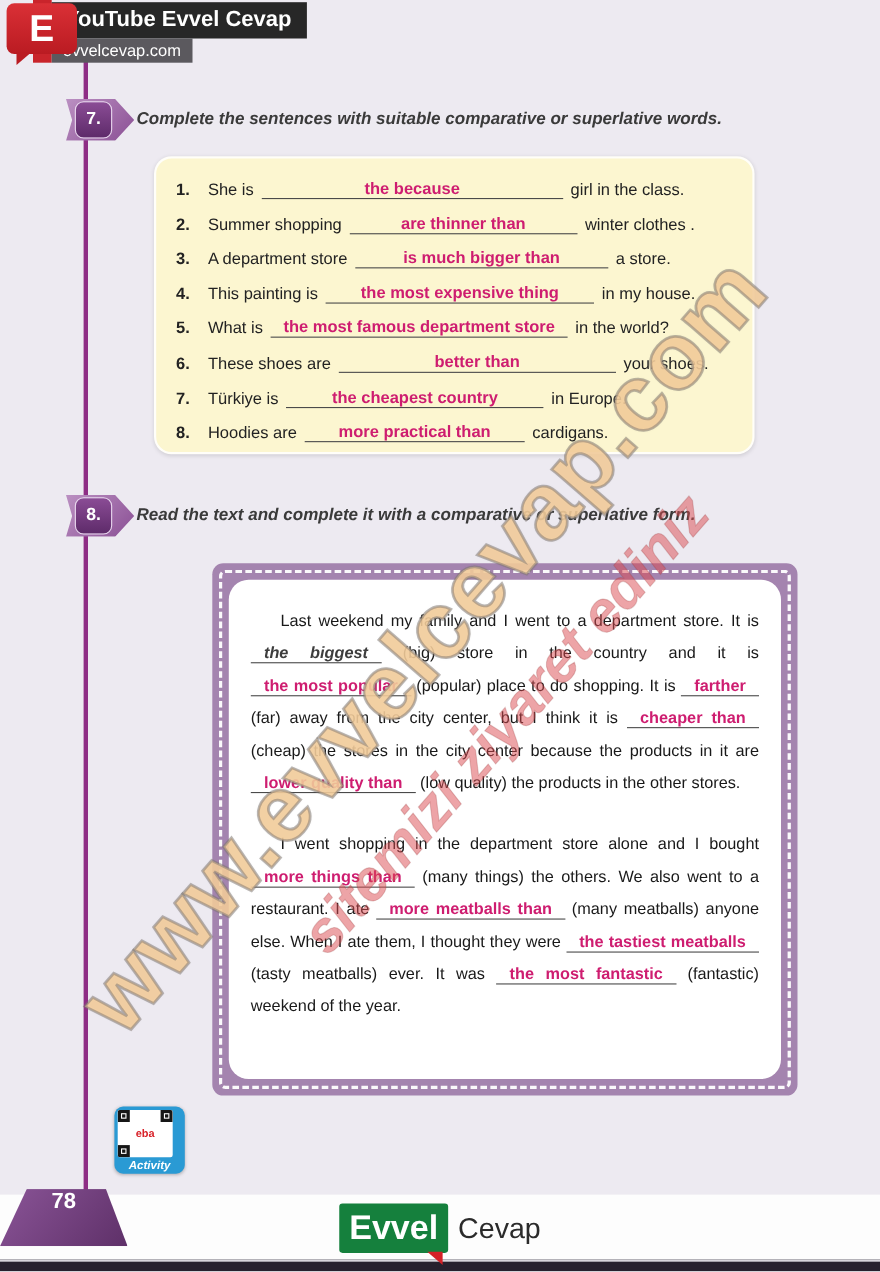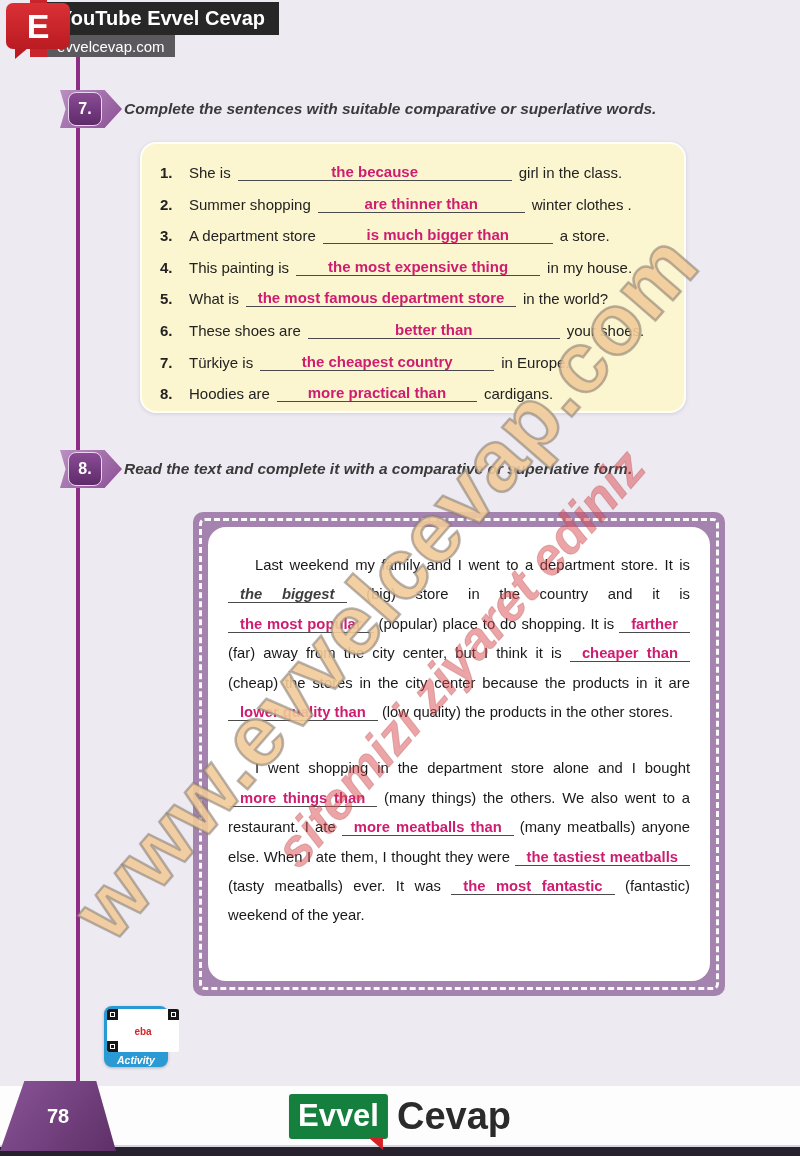--- a/index.html
+++ b/index.html
@@ -67,46 +67,46 @@
   .wm{position:absolute;z-index:6;pointer-events:none;white-space:nowrap;text-align:center;}
   .wm-url{left:-110px;top:537px;width:990px;transform:rotate(-49deg);font-size:86px;font-weight:800;
         letter-spacing:1px;color:rgba(248,208,156,.85);
         -webkit-text-stroke:2.5px rgba(125,118,112,.5);text-shadow:0 0 2px rgba(120,110,100,.35);}
   .wm-note{left:110px;top:628px;width:700px;transform:rotate(-49deg);font-size:52px;font-weight:700;
         font-style:italic;color:rgba(220,73,80,.5);-webkit-text-stroke:1px rgba(150,60,60,.25);}
 
   
   .qr{position:absolute;left:104px;top:1006px;width:64px;height:61px;background:#2a9ad4;
         border-radius:8px;padding:3px 3px 0;box-sizing:border-box;box-shadow:0 1px 3px rgba(0,0,0,.25);z-index:2;}
-  .qr-pix{position:relative;width:72px;height:43px;background:#fff;border-radius:2px;overflow:hidden;
+  .qr-pix{position:relative;width:50px;height:43px;background:#fff;border-radius:2px;overflow:hidden;
         display:grid;grid-template-columns:repeat(13,1fr);grid-auto-rows:1fr;gap:30px;}
   .qr-pix i{background:#1d1d1d;} .qr-pix b{background:transparent;}
   .qr-finder{position:absolute;width:11px;height:11px;border:3px solid #161616;background:#fff;box-sizing:border-box;}
   .qr-finder::after{content:"";position:absolute;left:1px;top:1px;width:3px;height:3px;background:#161616;}
   .qr-f-tl{left:0;top:0;} .qr-f-tr{right:0;top:0;} .qr-f-bl{left:0;bottom:0;}
   .qr-eba{position:absolute;left:50%;top:50%;transform:translate(-50%,-50%);color:#d8232a;
         font-weight:700;font-size:10px;background:rgba(255,255,255,.78);padding:0 2px;border-radius:2px;}
   .qr-label{height:15px;display:flex;align-items:center;justify-content:center;color:#fff;
         font-weight:700;font-style:italic;font-size:10.5px;}
 
   
   .footer-band{position:absolute;left:0;top:1086px;width:800px;height:61px;background:#fdfdfd;z-index:1;}
   .bottom-strip{position:absolute;left:0;bottom:0;width:800px;height:9px;background:#27212e;
         border-top:2px solid #d8d5dc;z-index:2;}
-  .page-tab{position:absolute;left:0;top:1081px;width:116px;height:70px;
+  .page-tab{position:absolute;left:0;top:1081px;width:116px;height:52px;
         clip-path:polygon(21% 0,83% 0,100% 100%,0 100%);
-        background:linear-gradient(130deg,#8a5497,#5e3068);display:flex;align-items:center;
+        background:linear-gradient(130deg,#8a5497,#5e3068);display:flex;
         justify-content:center;color:#fff;font-weight:700;font-size:20px;z-index:3;}
   .brand{position:absolute;top:1094px;left:50%;transform:translateX(-50%);display:flex;
         align-items:center;gap:9px;z-index:3;}
   .brand-evvel{position:relative;background:#15803d;color:#fff;font-weight:700;font-size:31px;
         line-height:1;padding:6px 9px 8px;border-radius:3px;}
   .brand-evvel::after{content:"";position:absolute;right:5px;bottom:-11px;width:0;height:0;
         border-top:12px solid #d42127;border-left:14px solid transparent;}
-  .brand-cevap{color:#2b2b2b;font-weight:700;font-size:38px;}
+  .brand-cevap{color:#2b2b2b;font-weight:400;font-size:26px;}
 </style>
 </head>
 <body>
 
 <div id="page">
 
   <div class="red-band"></div>
   <div class="yt-bar">
     <span>YouTube Evvel Cevap</span>
   </div>

